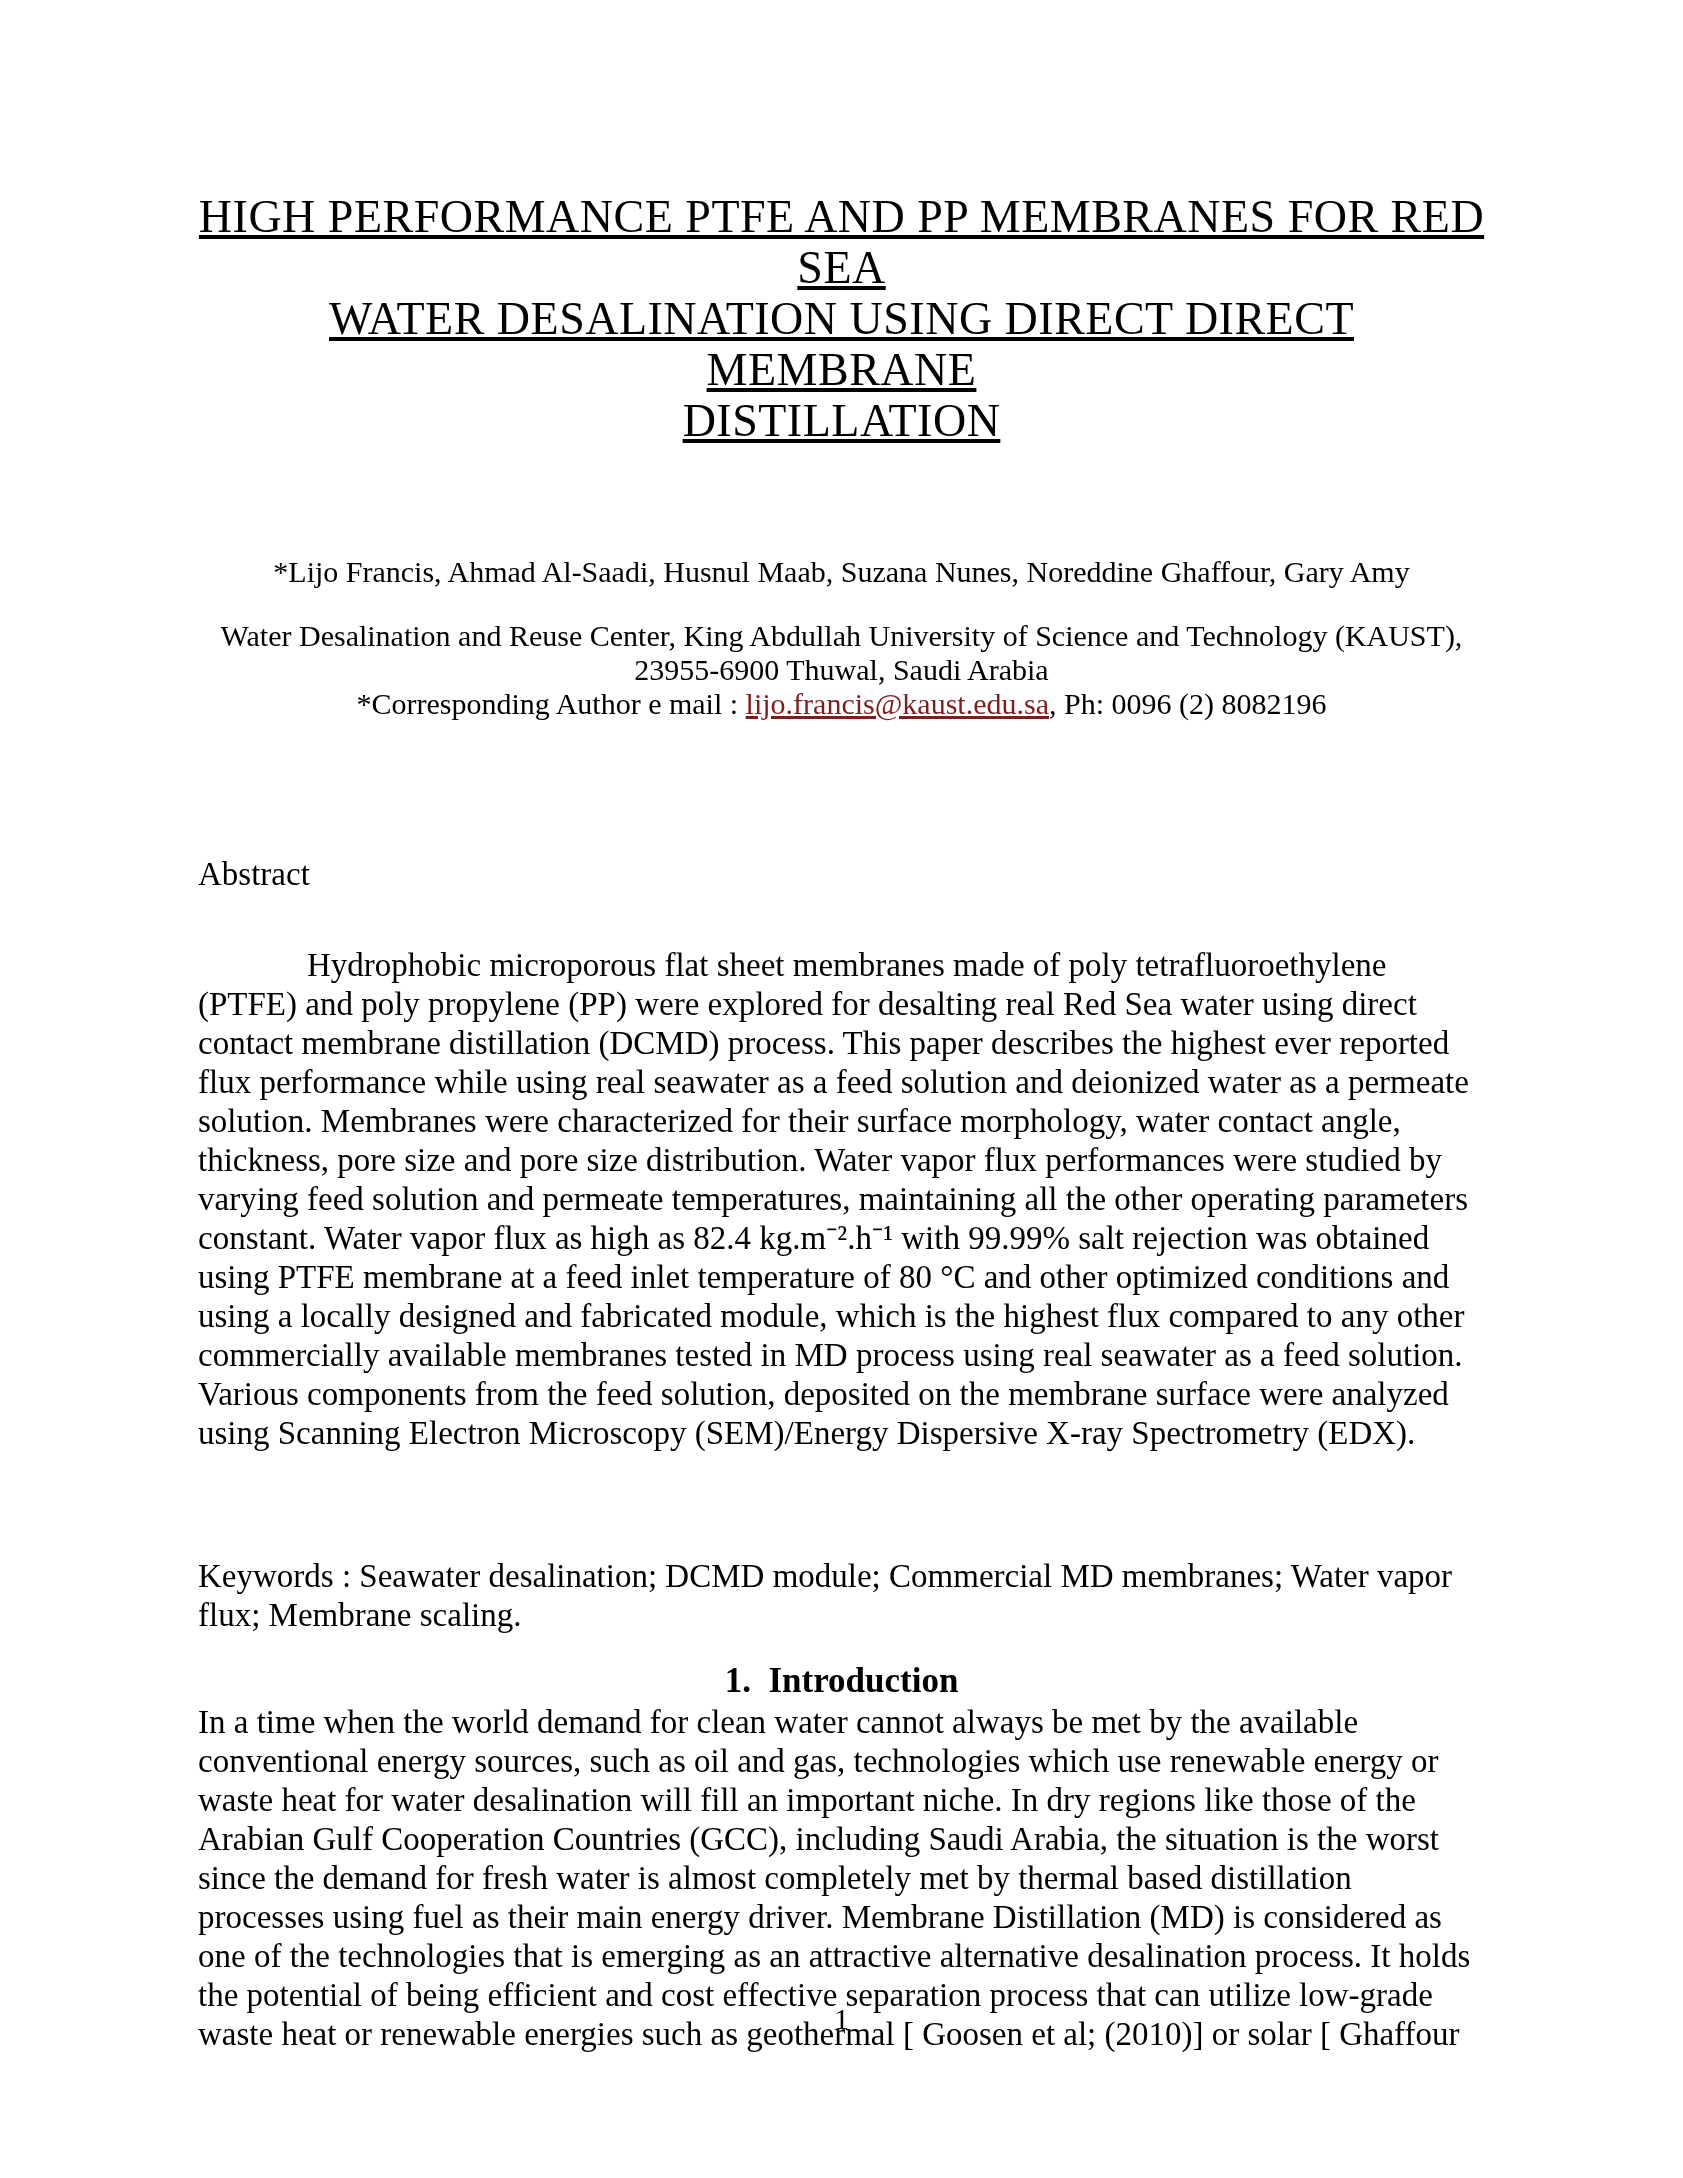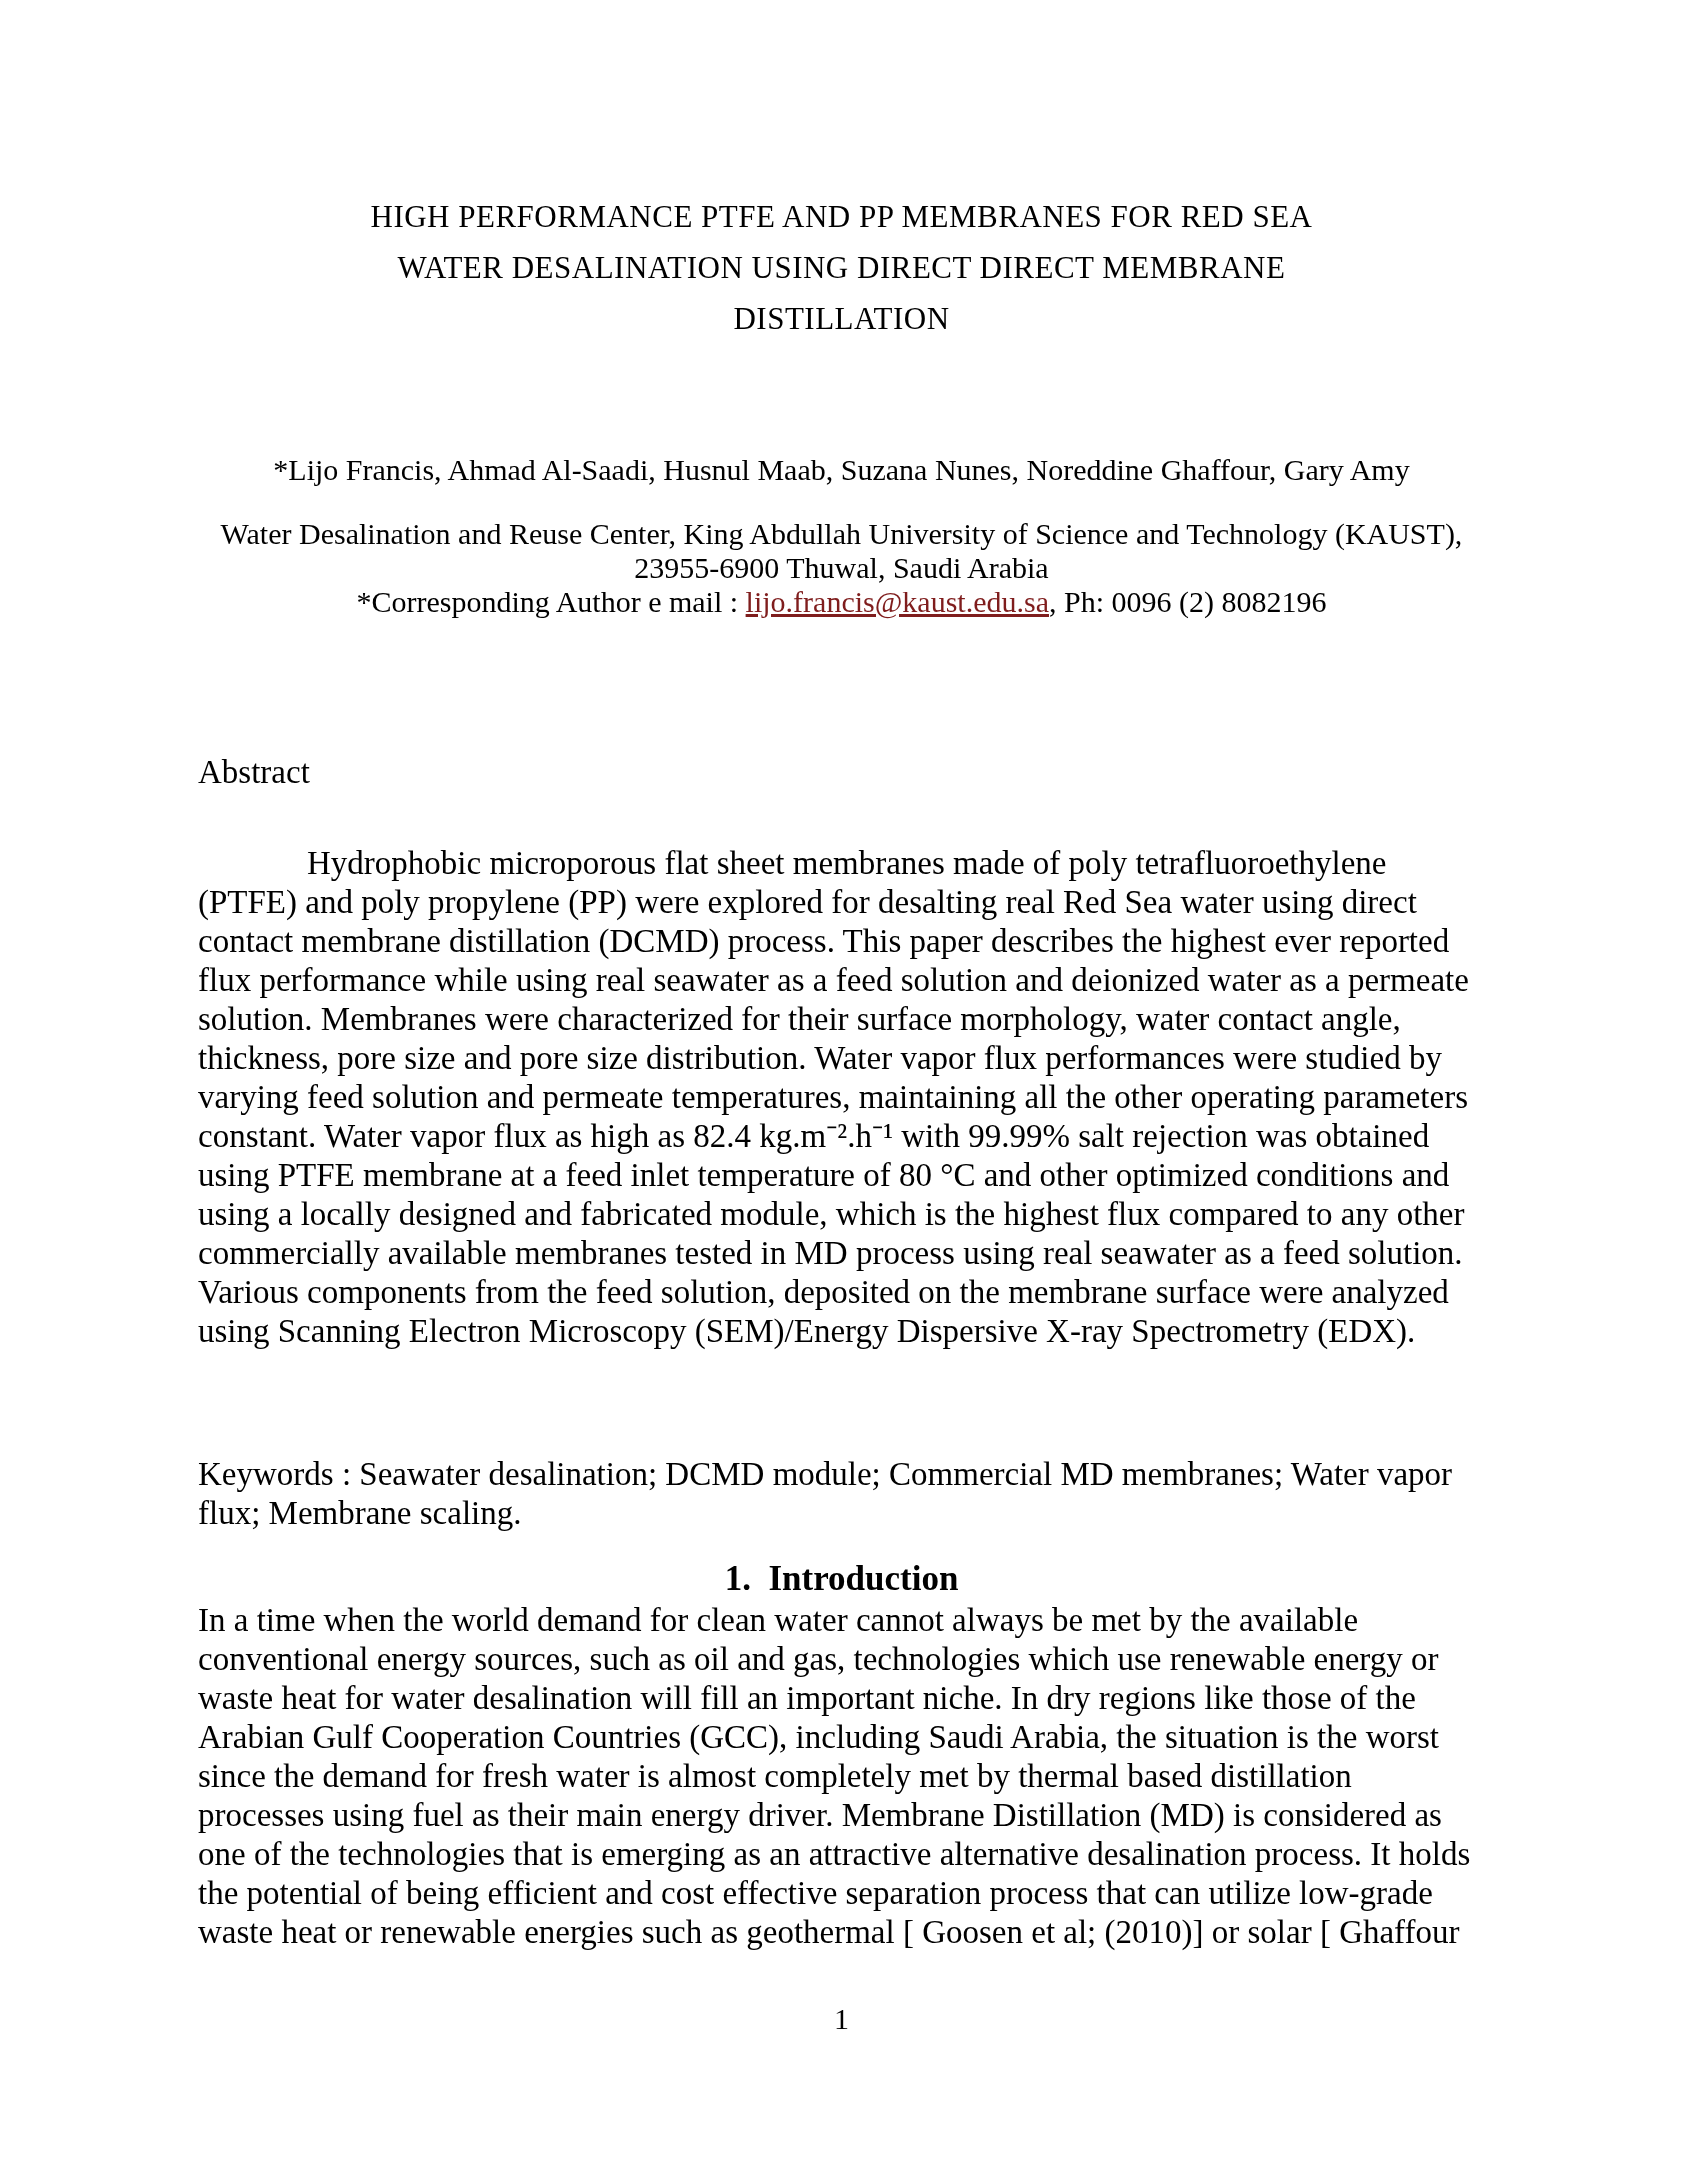--- a/index.html
+++ b/index.html
@@ -15,23 +15,24 @@
     background: #ffffff;
     box-sizing: border-box;
     padding: 0 198px;
     font-family: "Liberation Serif", serif;
     color: #000000;
     overflow: hidden;
   }
   .title-block {
     margin-top: 191px;
     text-align: center;
-    font-size: 31px;
+    font-size: 46px;
     line-height: 51px;
     letter-spacing: 0.5px;
+    text-decoration: underline;
   }
   .authors {
     margin-top: 109px;
     text-align: center;
     font-size: 30px;
     line-height: 34px;
   }
   .affiliation {
     margin-top: 30px;
     text-align: center;

